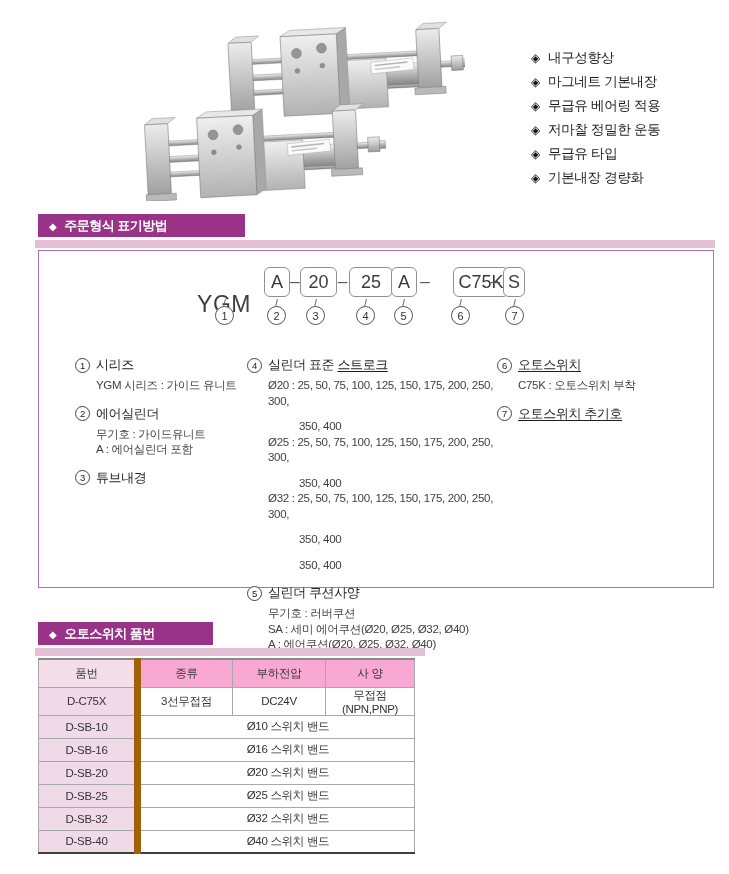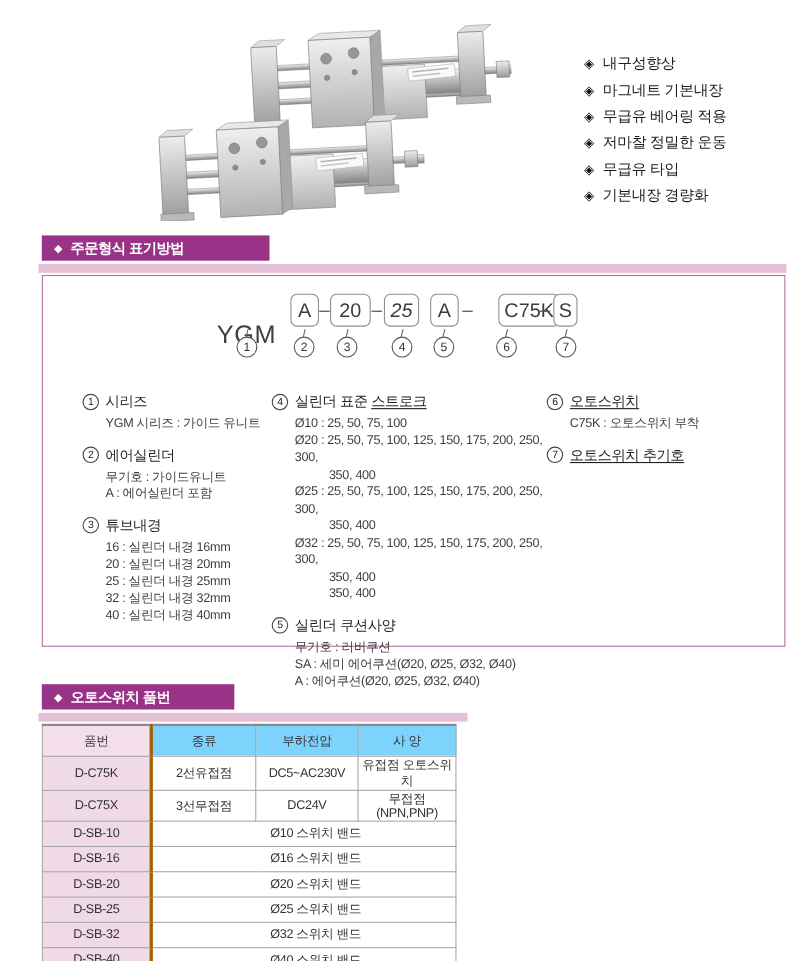--- a/index.html
+++ b/index.html
@@ -31,28 +31,28 @@
   .num-circle::before { content:''; position:absolute; top:-8px; left:8px; width:1px; height:8px; background:#666; transform:rotate(14deg); }
 
   
   .spec-col { position:absolute; top:105px; }
   .spec { margin-bottom:11px; }
   .spec-title { display:flex; align-items:center; gap:6px; font-size:13px; color:#1e1e1e; margin-bottom:4px; letter-spacing:-0.4px; }
   .spec-title b { font-weight:normal; }
   .spec-title .circ { width:15px; height:15px; border:1px solid #444; border-radius:50%; font-size:9.5px; font-weight:normal; color:#222; display:flex; align-items:center; justify-content:center; flex:none; background:#fff; }
   .u { text-decoration:underline; text-underline-offset:2px; }
   .spec-lines { padding-left:21px; font-size:11.5px; color:#3f3f3f; line-height:15.5px; letter-spacing:-0.3px; }
-  .spec-lines .cont { padding-left:31px; }
+  .spec-lines .cont { padding-left:31px;margin-top:10px; }
 
   
   table.sw { position:absolute; left:38px; top:658px; width:376px; border-collapse:collapse; table-layout:fixed; border-top:2px solid #8a8a8a; border-bottom:2px solid #3f3f3f; border-left:1px solid #9a9a9a; border-right:1px solid #b0b0b0; font-size:11.5px; color:#333; }
   table.sw th, table.sw td { border:1px solid #a8a8a8; text-align:center; font-weight:normal; letter-spacing:-0.3px; }
-  table.sw th { height:28px; background:#7dd3fc; }
+  table.sw th { height:28px; background:#f9a8d4; }
   table.sw td { height:23px; background:#fff; }
-  table.sw .part { background:#F0DAE8; border-right:3px solid #a16207; }
+  table.sw .part { background:#F0DAE8; border-right:7px solid #a16207; }
   table.sw th.part { background:#F3DEEA; }
   table.sw td.desc { text-align:center; padding-left:21px; }
 </style>
 </head>
 <body>
 
 <div class="page">
 
   <svg class="products" viewBox="0 0 335 190">
     <defs>
@@ -144,21 +144,21 @@
   </div>
   <div class="strip" style="left:35px; top:240px; width:680px;"></div>
 
   <div class="orderbox">
 
     <div class="code-item code-prefix" style="left:163px; width:44px;">YGM</div>
     <div class="code-item code-seg" style="left:225px; width:26px;">A</div>
     <div class="code-item code-dash" style="left:251px; width:10px;">–</div>
     <div class="code-item code-seg" style="left:261px; width:37px;">20</div>
     <div class="code-item code-dash" style="left:298px; width:11px;">–</div>
-    <div class="code-item code-seg" style="left:310px; width:32px;font-style:italic;">25</div>
+    <div class="code-item code-seg" style="left:310px; width:44px;">25</div>
     <div class="code-item code-seg" style="left:352px; width:26px;">A</div>
     <div class="code-item code-dash" style="left:379px; width:14px;">–</div>
     <div class="code-item code-seg" style="left:414px; width:56px;">C75K</div>
     <div class="code-item code-dash" style="left:450px; width:13px;">–</div>
     <div class="code-item code-seg" style="left:464px; width:22px;">S</div>
 
     <div class="num-circle" style="left:176px;">1</div>
     <div class="num-circle" style="left:228px;">2</div>
     <div class="num-circle" style="left:267px;">3</div>
     <div class="num-circle" style="left:317px;">4</div>
@@ -184,38 +184,30 @@
         <div class="spec-lines">
           <div>무기호 : 가이드유니트</div>
           <div>A : 에어실린더 포함</div>
         </div>
       </div>
       <div class="spec">
         <div class="spec-title">
             <span class="circ">3</span>
             <b>튜브내경</b>
           </div>
-        <div class="spec-lines">
-          <div>16 : 실린더 내경 16mm</div>
-          <div>20 : 실린더 내경 20mm</div>
-          <div>25 : 실린더 내경 25mm</div>
-          <div>32 : 실린더 내경 32mm</div>
-          <div>40 : 실린더 내경 40mm</div>
-        </div>
       </div>
     </div>
 
     <div class="spec-col" style="left:208px; width:262px;">
       <div class="spec">
         <div class="spec-title">
             <span class="circ">4</span>
             <b><span>실린더 표준 </span><span class="u">스트로크</span></b>
           </div>
         <div class="spec-lines">
-          <div>Ø10 : 25, 50, 75, 100</div>
           <div>Ø20 : 25, 50, 75, 100, 125, 150, 175, 200, 250, 300,</div>
           <div class="cont">350, 400</div>
           <div>Ø25 : 25, 50, 75, 100, 125, 150, 175, 200, 250, 300,</div>
           <div class="cont">350, 400</div>
           <div>Ø32 : 25, 50, 75, 100, 125, 150, 175, 200, 250, 300,</div>
           <div class="cont">350, 400</div>
           <div class="cont">350, 400</div>
         </div>
       </div>
       <div class="spec">
@@ -264,26 +256,20 @@
         <col style="width:89px">
       </colgroup>
     <tbody>
         <tr>
       <th class="part">품번</th>
       <th>종류</th>
       <th>부하전압</th>
       <th>사 양</th>
     </tr>
     <tr>
-      <td class="part">D-C75K</td>
-      <td>2선유접점</td>
-      <td>DC5~AC230V</td>
-      <td>유접점 오토스위치</td>
-    </tr>
-    <tr>
       <td class="part">D-C75X</td>
       <td>3선무접점</td>
       <td>DC24V</td>
       <td>무접점(NPN,PNP)</td>
     </tr>
     <tr>
       <td class="part">D-SB-10</td>
       <td class="desc" colspan="3">Ø10 스위치 밴드</td>
     </tr>
     <tr>

